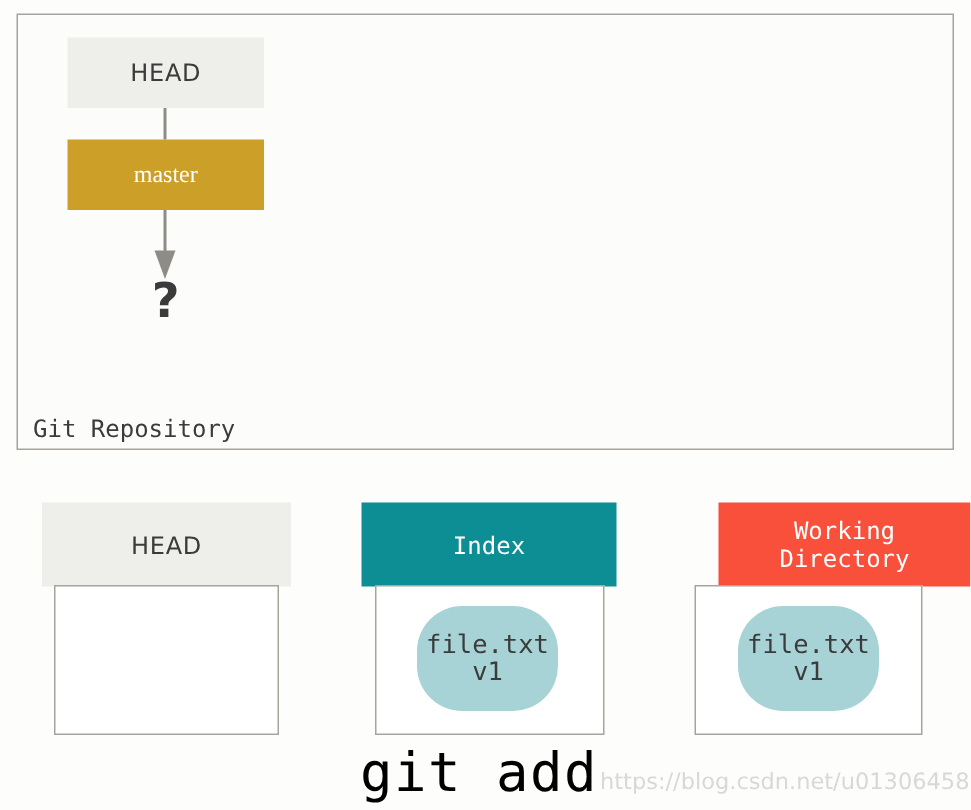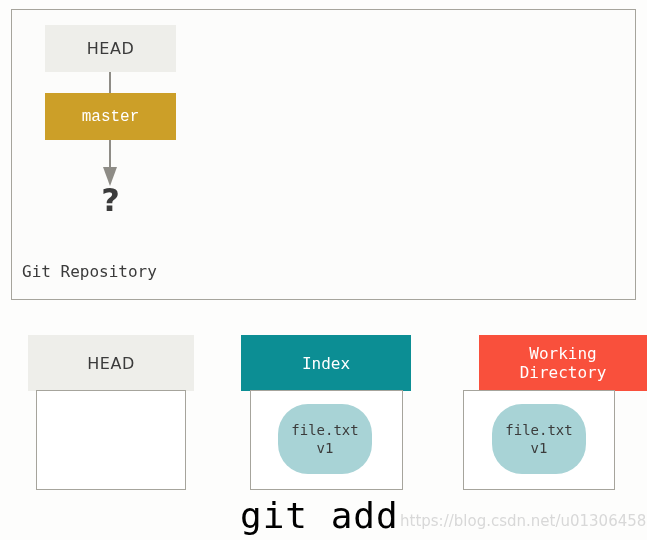--- a/index.html
+++ b/index.html
@@ -30,21 +30,21 @@
     width: 625px;
     height: 291px;
     border: 1px solid #a6a49c;
     background: #fcfcfb;
     box-sizing: border-box;
   }
 
   .repo-label {
     position: absolute;
     left: 22px;
-    top: 262px;
+    top: 276px;
     font-family: "DejaVu Sans Mono", monospace;
     font-size: 16px;
     color: #3b3b3b;
     letter-spacing: 0px;
     white-space: nowrap;
   }
 
   
   .repo-head-box {
     position: absolute;
@@ -72,21 +72,21 @@
     top: 93px;
     width: 131px;
     height: 47px;
     background: #cc9f28;
     display: flex;
     align-items: center;
     justify-content: center;
     box-sizing: border-box;
   }
   .repo-master-box .lbl {
-    font-family: Liberation Mono, monospace;
+    font-family: Liberation Serif, serif;
     font-size: 16px;
     color: #ffffff;
   }
 
   
   .connector-1 {
     position: absolute;
     left: 109px;
     top: 72px;
     width: 2px;
@@ -211,21 +211,21 @@
     background: #a8d3d6;
     border-radius: 30px;
     display: flex;
     flex-direction: column;
     align-items: center;
     justify-content: center;
     box-sizing: border-box;
   }
   .blob .line {
     font-family: "DejaVu Sans Mono", monospace;
-    font-size: 14px;
+    font-size: 17px;
     line-height: 18px;
     color: #3b3b3b;
     white-space: nowrap;
   }
   .blob-index { left: 278px; top: 404px; }
   .blob-wd { left: 492px; top: 404px; }
 
   
   .git-add {
     position: absolute;

